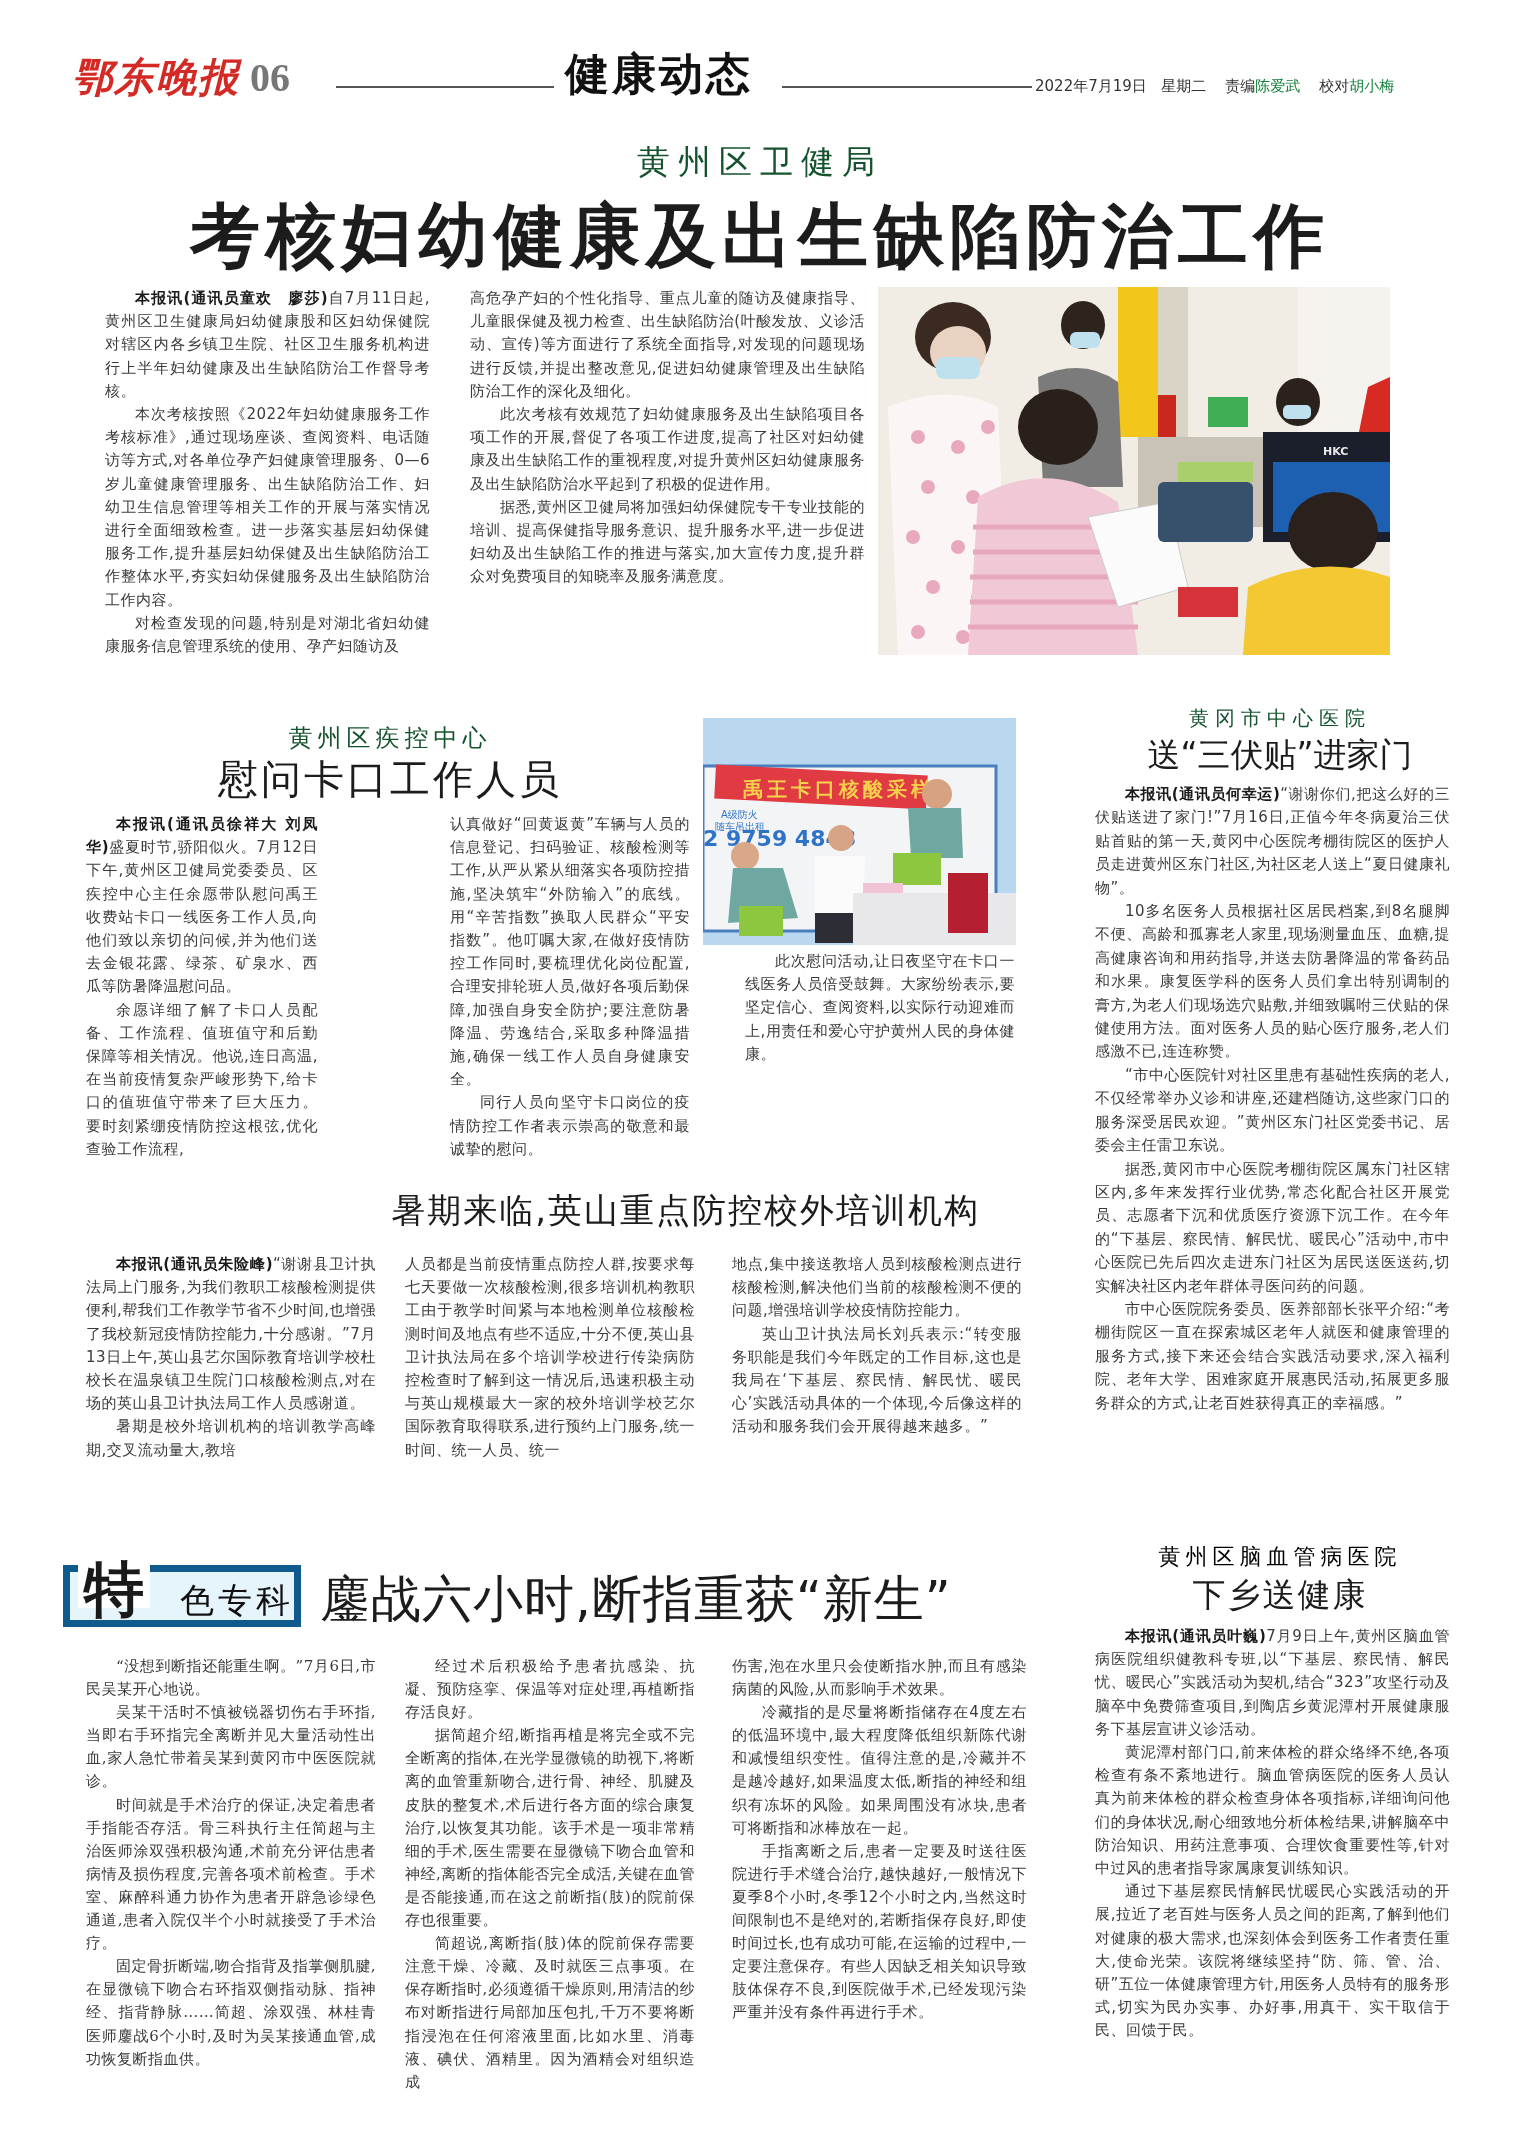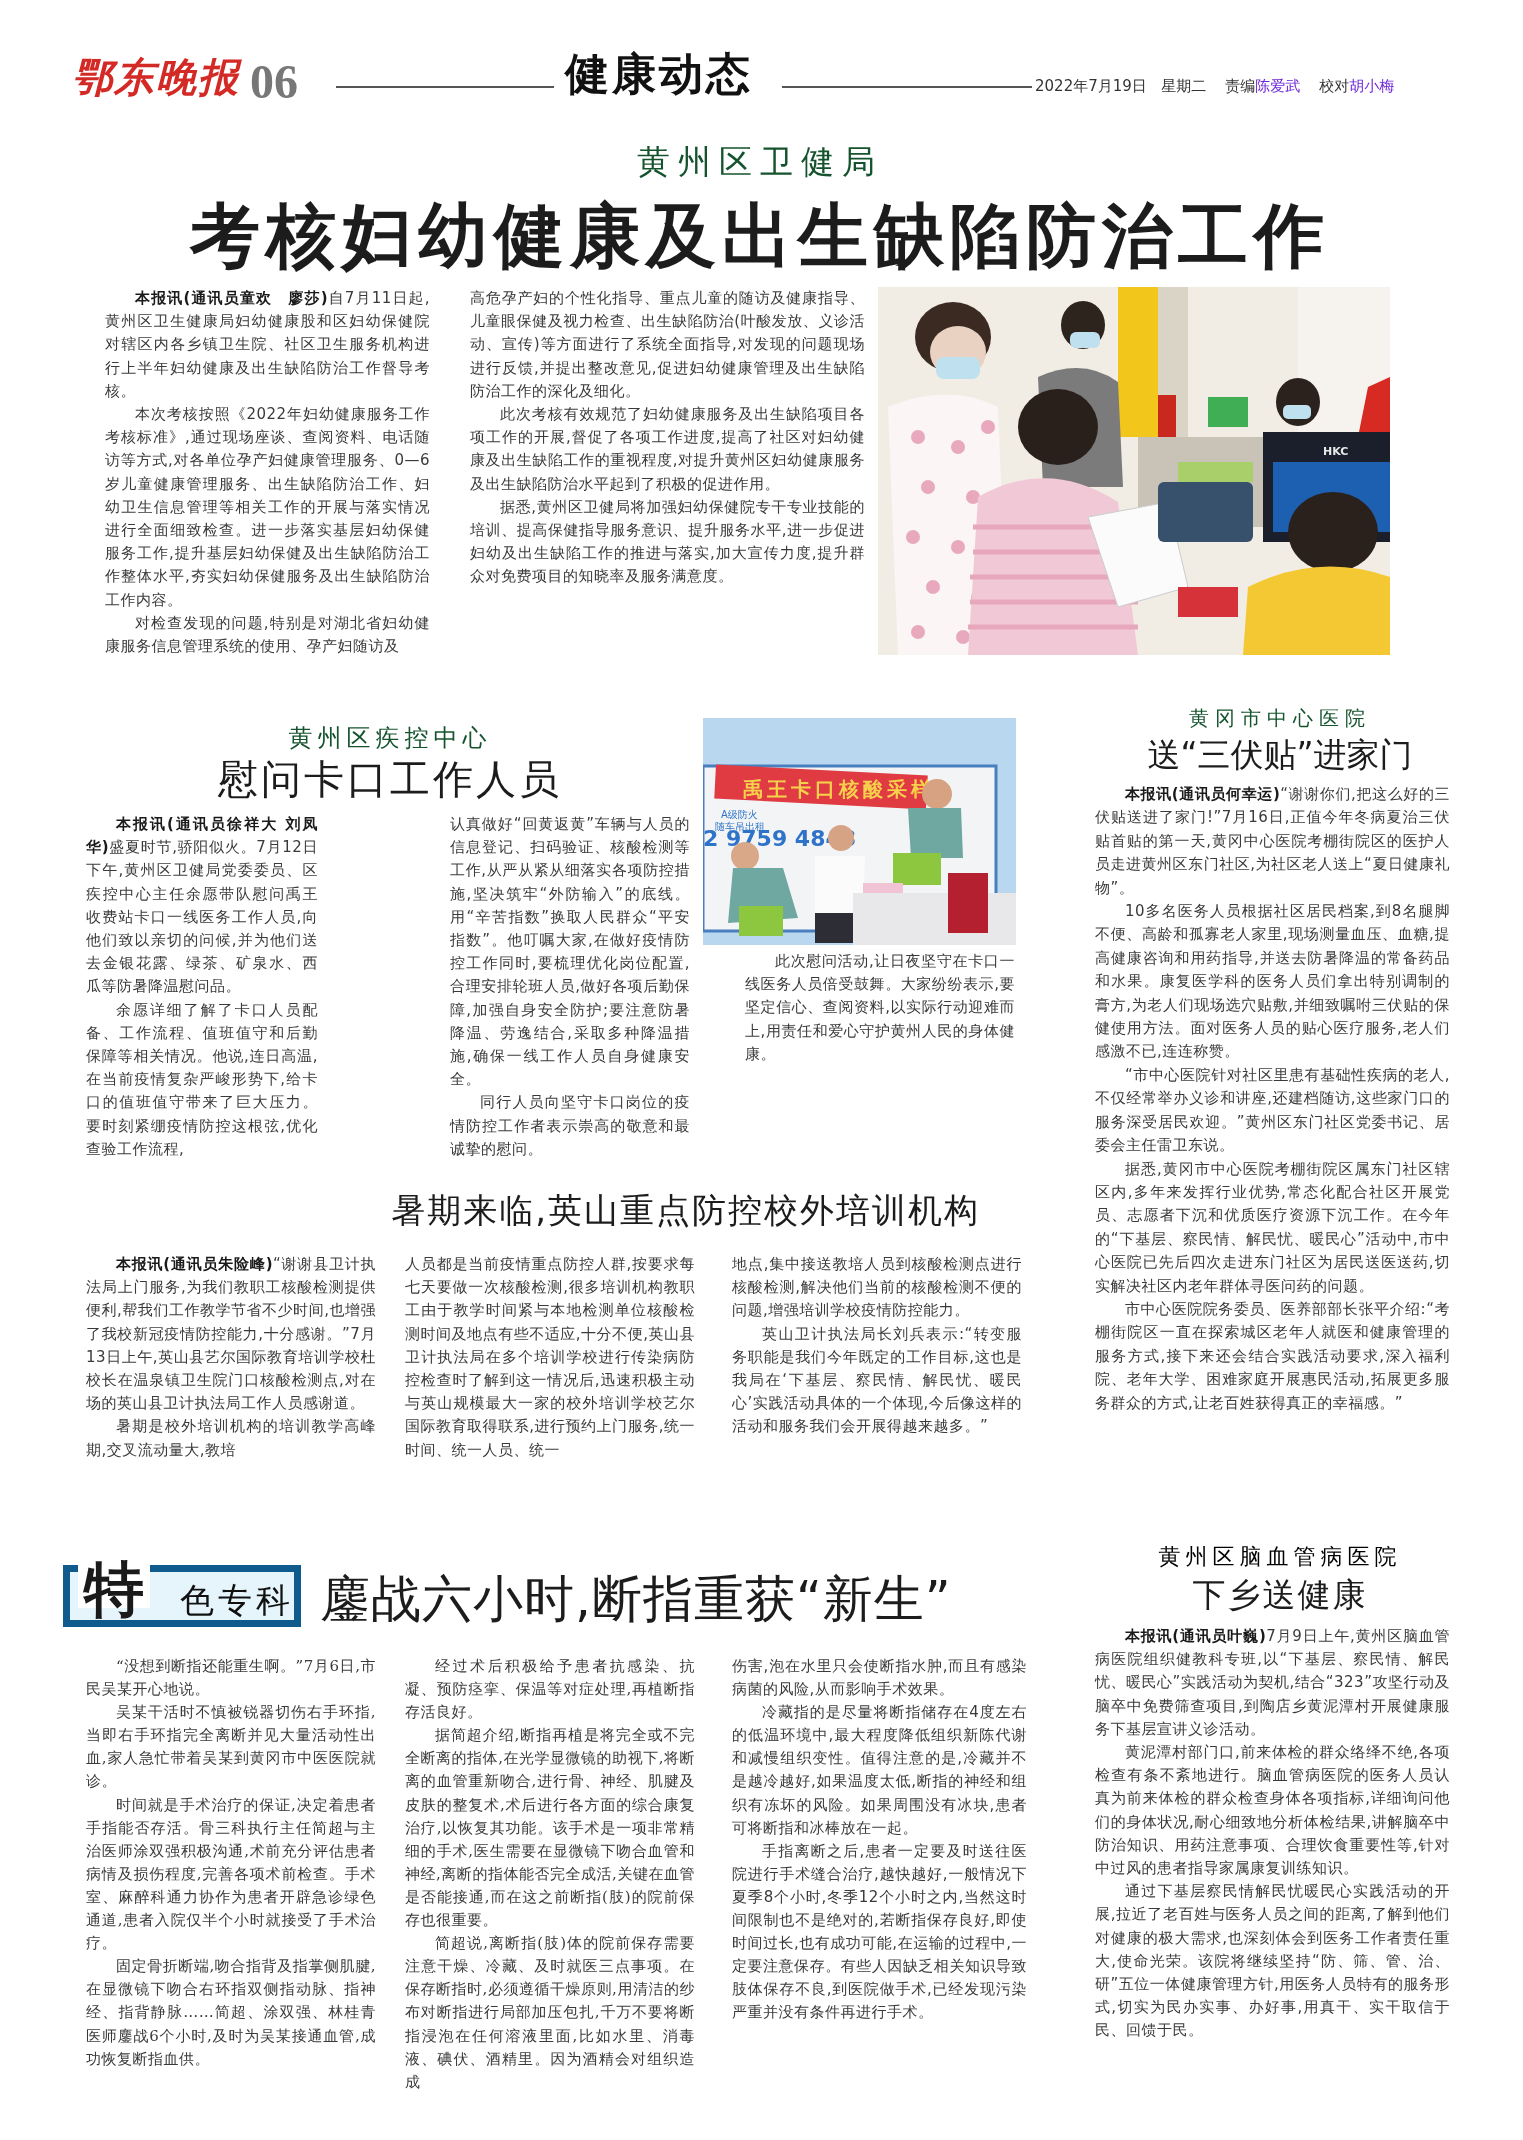--- a/index.html
+++ b/index.html
@@ -2,25 +2,25 @@
 <html><head>
 <meta charset="utf-8">
 <style>
   * { box-sizing: border-box; margin: 0; padding: 0; }
   html, body { width: 1523px; height: 2140px; background: #ffffff; overflow: hidden; }
   body { position: relative; font-family: "DejaVu Sans", sans-serif; color: #2b2b2b; }
   .abs { position: absolute; }
 
   
   .logo { left: 72px; top: 50px; font-family: "DejaVu Serif", serif; font-style: italic; font-size: 40px; color: #d42a25; letter-spacing: 2px; font-weight: bold; }
-  .pageno { left: 250px; top: 54px; font-family: "Liberation Serif", serif; font-weight: bold; font-size: 48px; color: #777; }
+  .pageno { left: 250px; top: 54px; font-family: "Liberation Serif", serif; font-weight: bold; font-size: 40px; color: #777; }
   .rule { height: 2px; background: #555; }
   .section-title { left: 565px; top: 45px; font-size: 44px; font-weight: bold; color: #111; letter-spacing: 3px; }
   .dateline { left: 1035px; top: 77px; font-size: 15px; color: #333; }
-  .dateline .gray { color: #6d28d9; }
+  .dateline .gray { color: #15803d; }
 
   
   .kicker { font-family: "DejaVu Serif", serif; color: #14532d; letter-spacing: 8px; text-align: center; }
   .big-head { font-family: "DejaVu Sans", sans-serif; font-weight: bold; color: #1c1c1c; text-align: center; }
   .mid-head { font-family: "DejaVu Sans", sans-serif; color: #1c1c1c; text-align: center; }
 
   .col { font-size: 15px; line-height: 23.2px; color: #3a3a3a; text-align: justify; letter-spacing: 0.5px; }
   .col p { text-indent: 2em; }
   .col p.nind { text-indent: 0; }
   .col b { color: #1a1a1a; }

